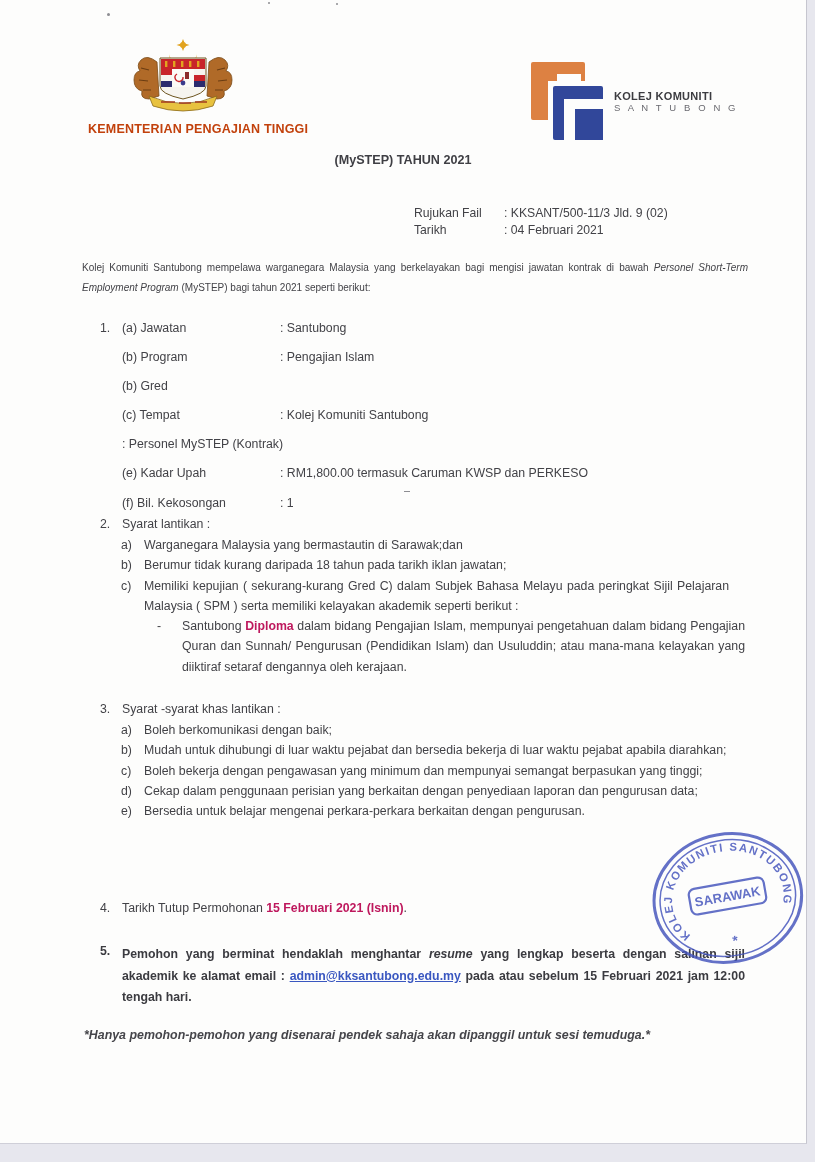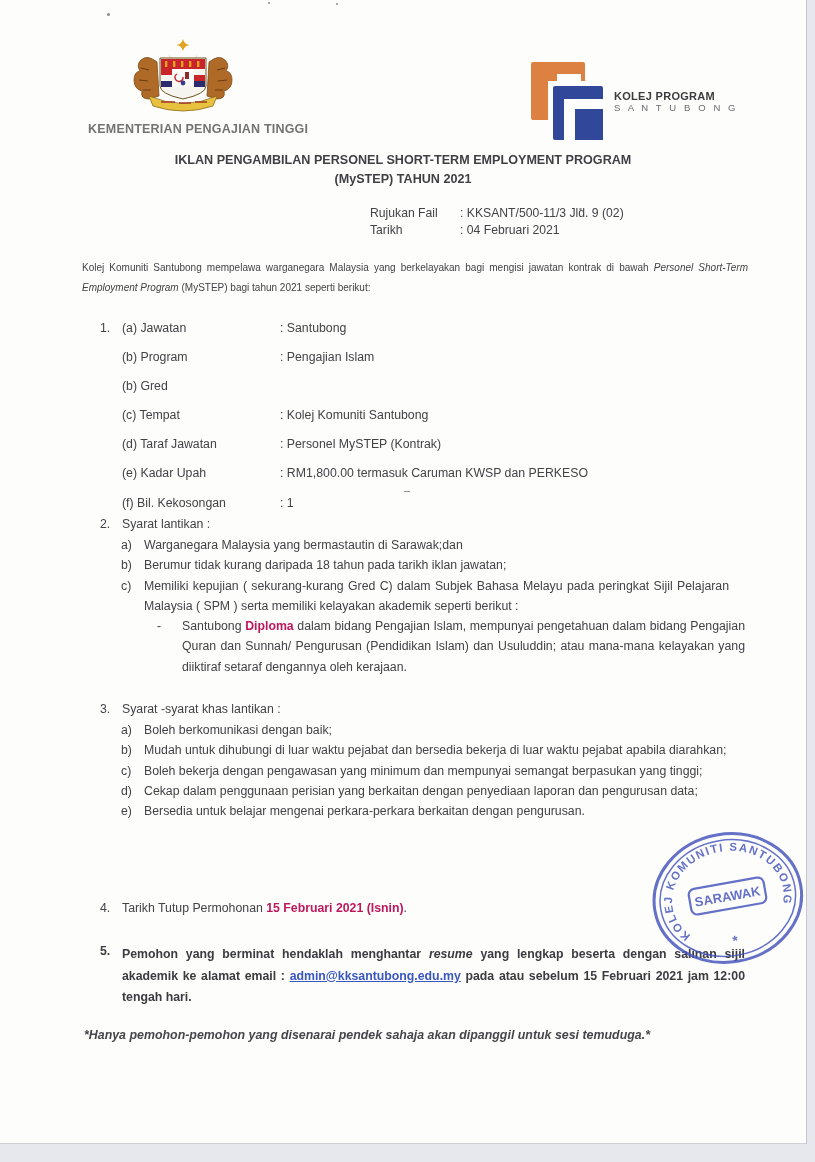--- a/index.html
+++ b/index.html
@@ -12,31 +12,31 @@
   .page{
     position:absolute;left:0;top:0;width:806px;height:1143px;
     background:#fdfdfc;
     border-right:1px solid #c6c6cf;
     border-bottom:1px solid #cfcfd8;
   }
   .abs{position:absolute;}
   .speck{position:absolute;background:#8d8d92;border-radius:50%;}
 
   
-  .ministry{left:88px;top:122px;font-size:12.5px;font-weight:bold;color:#737373;letter-spacing:.2px;}
+  .ministry{left:88px;top:122px;font-size:12.5px;font-weight:bold;color:#c2410c;letter-spacing:.2px;}
   .kklogo{left:531px;top:60px;display:flex;}
   .kktext{margin-left:5px;margin-top:30px;}
   .kk1{font-size:11px;font-weight:bold;color:#3c3c40;letter-spacing:.3px;line-height:12px;}
   .kk2{font-size:9.5px;color:#6a6a70;letter-spacing:2.6px;line-height:12px;}
 
   .title{left:0;top:151px;width:806px;text-align:center;
     font-size:12.6px;font-weight:bold;color:#3f3f44;line-height:19px;}
 
   .refblock{left:370px;top:205px;font-size:12.2px;line-height:17px;}
-  .refrow{display:flex;}
+  .refrow{display:flex;margin-left:44px;}
   .reflabel{width:90px;}
 
   .intro{left:82px;top:258px;width:666px;font-size:10px;line-height:20px;text-align:justify;}
 
   
   .sec{left:100px;font-size:12.3px;}
   .numcol{width:22px;flex:none;}
   .flexrow{display:flex;align-items:flex-start;}
 
   
@@ -122,27 +122,26 @@
       <rect x="0" y="2" width="54" height="58" rx="2" fill="#dd8142"></rect>
       <rect x="26" y="14" width="10" height="32" fill="#fdfdfc"></rect>
       <rect x="26" y="14" width="24" height="9" fill="#fdfdfc"></rect>
       <rect x="17" y="21" width="58" height="60" fill="#fdfdfc"></rect>
       <rect x="22" y="26" width="50" height="54" rx="2" fill="#31479a"></rect>
       <rect x="33" y="39" width="11" height="41" fill="#fdfdfc"></rect>
       <rect x="33" y="39" width="39" height="10" fill="#fdfdfc"></rect>
       <rect x="44" y="49" width="28" height="31" fill="#31479a"></rect>
     </svg>
     <div class="kktext">
-      <div class="kk1">KOLEJ PROGRAM</div>
+      <div class="kk1">KOLEJ KOMUNITI</div>
       <div class="kk2">S A N T U B O N G</div>
     </div>
   </div>
 
   <div class="abs title">
-    <div>IKLAN PENGAMBILAN PERSONEL SHORT-TERM EMPLOYMENT PROGRAM</div>
     <div>(MySTEP) TAHUN 2021</div>
   </div>
 
   <div class="abs refblock">
     <div class="refrow">
       <span class="reflabel">Rujukan Fail</span>
       <span>: KKSANT/500-11/3 Jld. 9 (02)</span>
     </div>
     <div class="refrow">
       <span class="reflabel">Tarikh</span>
@@ -167,21 +166,20 @@
       <span class="numcol"></span>
       <span class="jlabel">(b) Gred</span>
     </div>
     <div class="flexrow">
       <span class="numcol"></span>
       <span class="jlabel">(c) Tempat</span>
       <span class="jval">: Kolej Komuniti Santubong</span>
     </div>
     <div class="flexrow">
       <span class="numcol"></span>
-      <span class="jlabel">(d) Taraf Jawatan</span>
       <span class="jval">: Personel MySTEP (Kontrak)</span>
     </div>
     <div class="flexrow">
       <span class="numcol"></span>
       <span class="jlabel">(e) Kadar Upah</span>
       <span class="jval">: RM1,800.00 termasuk Caruman KWSP dan PERKESO</span>
     </div>
     <div class="flexrow">
       <span class="numcol"></span>
       <span class="jlabel">(f) Bil. Kekosongan</span>

